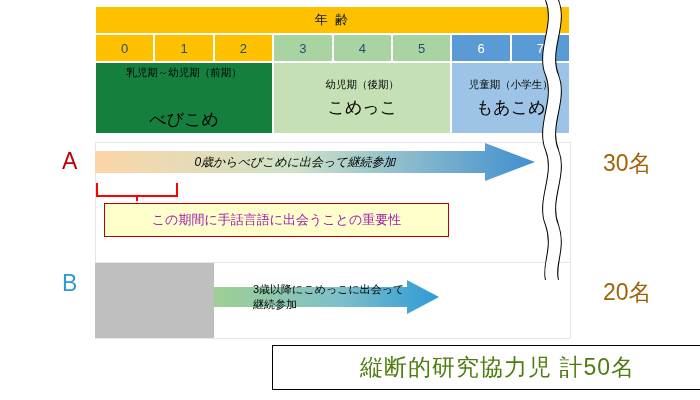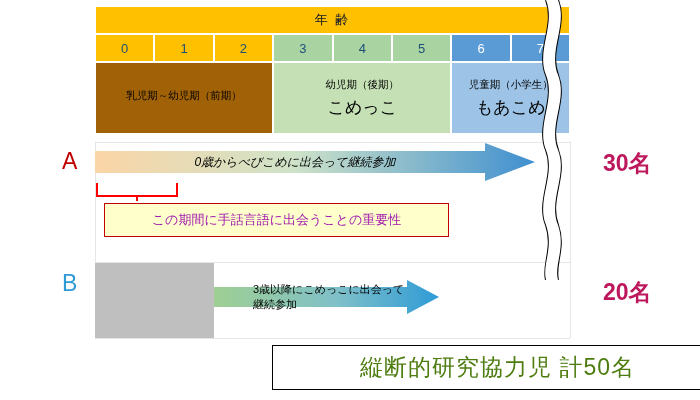--- a/index.html
+++ b/index.html
@@ -76,21 +76,21 @@
   }
   .label-cell .sub {
     font-size: 10.5px;
     color: #000;
     margin-bottom: 4px;
   }
   .label-cell .main {
     font-size: 17px;
     color: #000;
   }
-  .label-cell.c0 { flex: 0 0 178.2px; background: #a16207; gap: 24px; }
+  .label-cell.c0 { flex: 0 0 178.2px; background: #15803d; gap: 24px; }
   .label-cell.c1 { flex: 0 0 178.2px; background: #c5e0b4; }
   .label-cell.c2 { flex: 0 0 118.8px; background: #9dc3e6; }
 
   
   .tear {
     position: absolute;
     left: 530px; top: 0px;
     width: 40px; height: 280px;
   }
 
@@ -100,22 +100,21 @@
     font-size: 23px;
     font-weight: normal;
   }
   .grp-a { left: 62px; top: 148px; color: #c00000; }
   .grp-b { left: 62px; top: 270px; color: #2e9bd6; }
 
   
   .count {
     position: absolute;
     font-size: 23px;
-    color: #be185d;
-    font-weight: bold;
+    color: #a16207;
   }
   .count-a { left: 603px; top: 148px; }
   .count-b { left: 603px; top: 277px; }
 
   
   .bandA {
     position: absolute;
     left: 95px; top: 143px;
     width: 440px; height: 38px;
   }
@@ -225,20 +224,21 @@
     <div class="num-cell g1">3</div>
     <div class="num-cell g1">4</div>
     <div class="num-cell g1">5</div>
     <div class="num-cell g2">6</div>
     <div class="num-cell g2">7</div>
   </div>
 
   <div class="label-row">
     <div class="label-cell c0">
       <div class="sub">乳児期～幼児期（前期）</div>
+      <div class="main">べびこめ</div>
     </div>
     <div class="label-cell c1">
       <div class="sub">幼児期（後期）</div>
       <div class="main">こめっこ</div>
     </div>
     <div class="label-cell c2">
       <div class="sub">児童期（小学生）</div>
       <div class="main">もあこめ</div>
     </div>
   </div>

